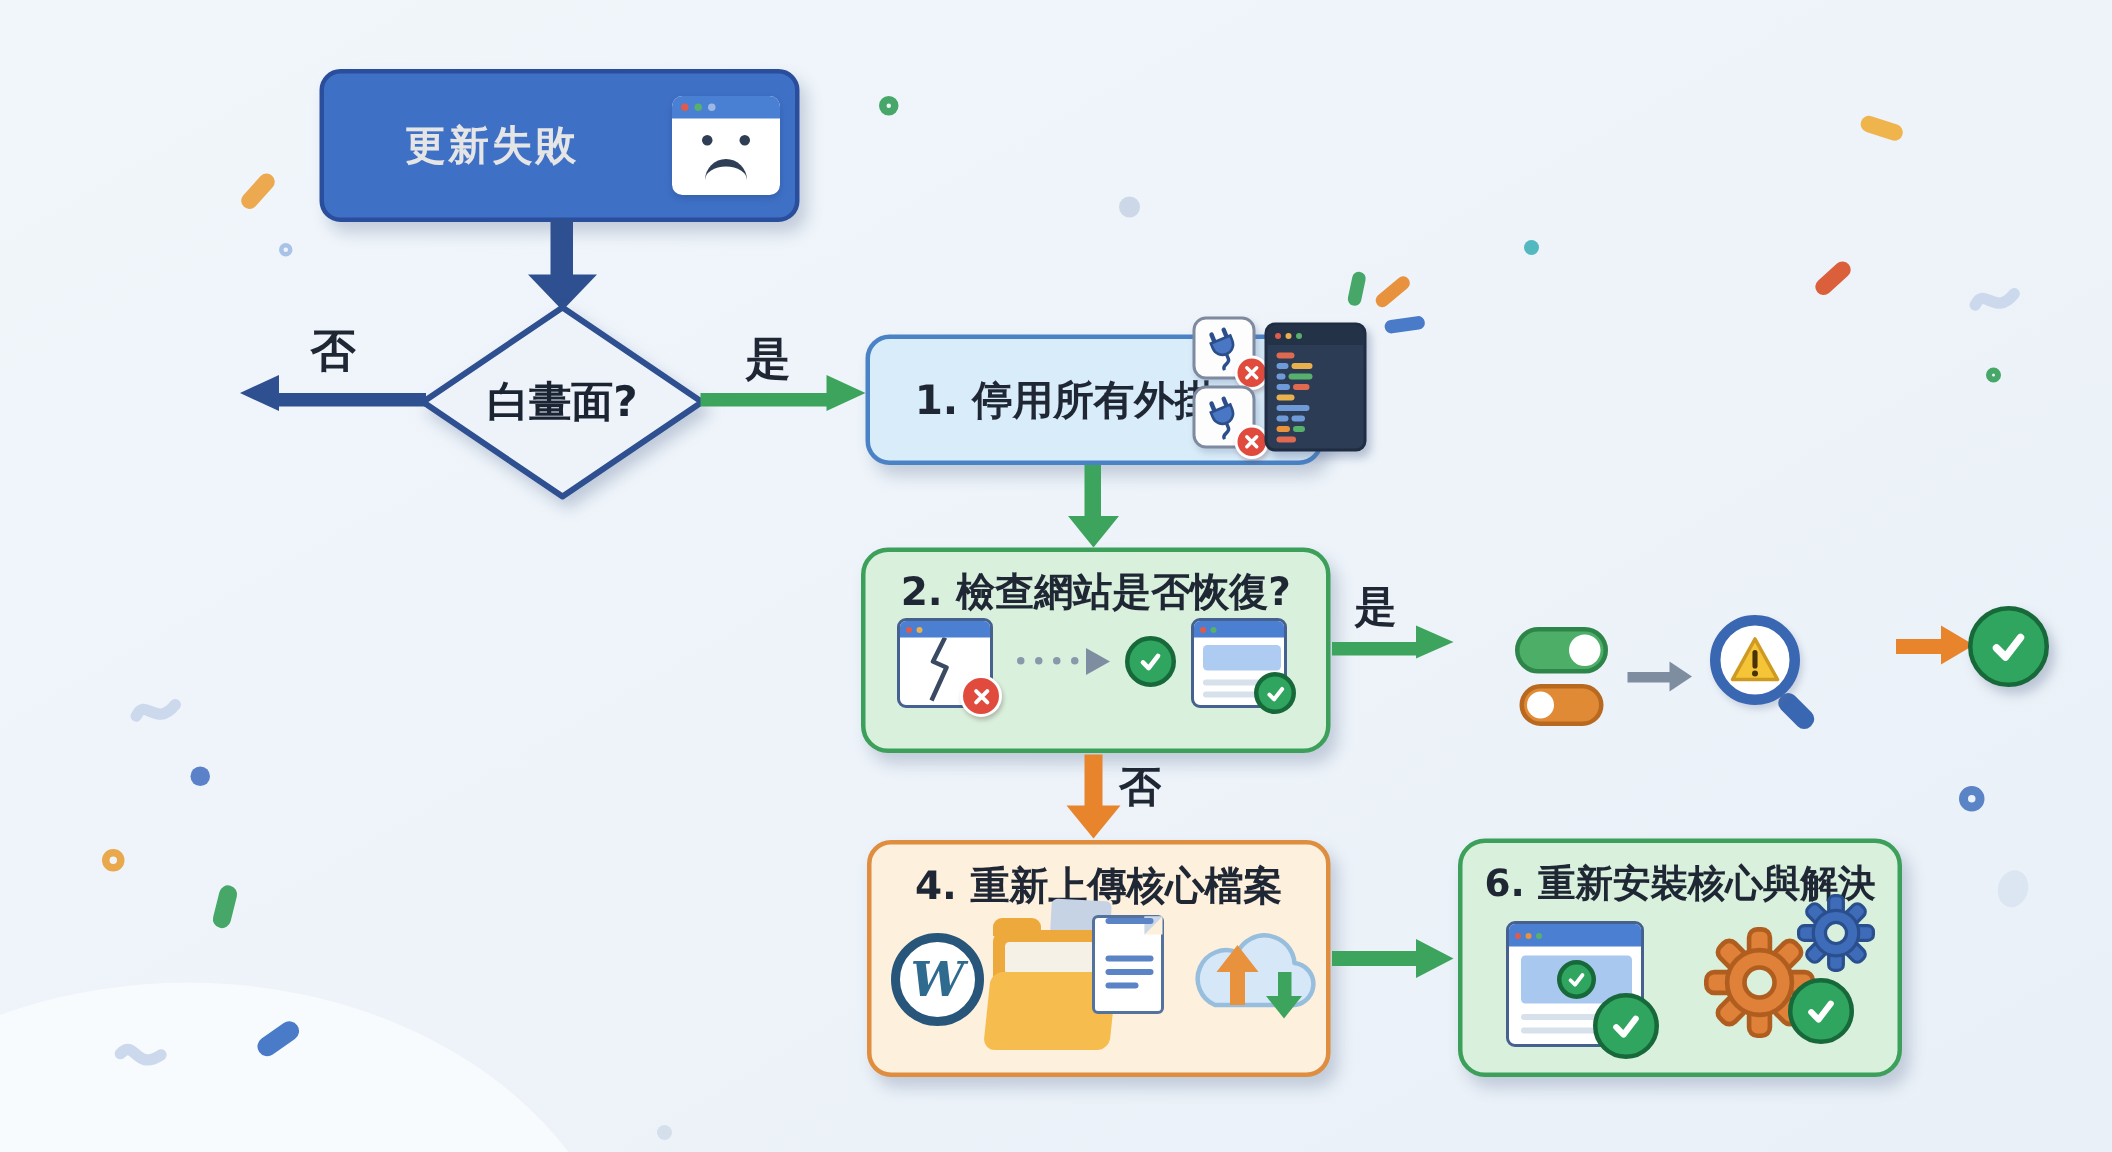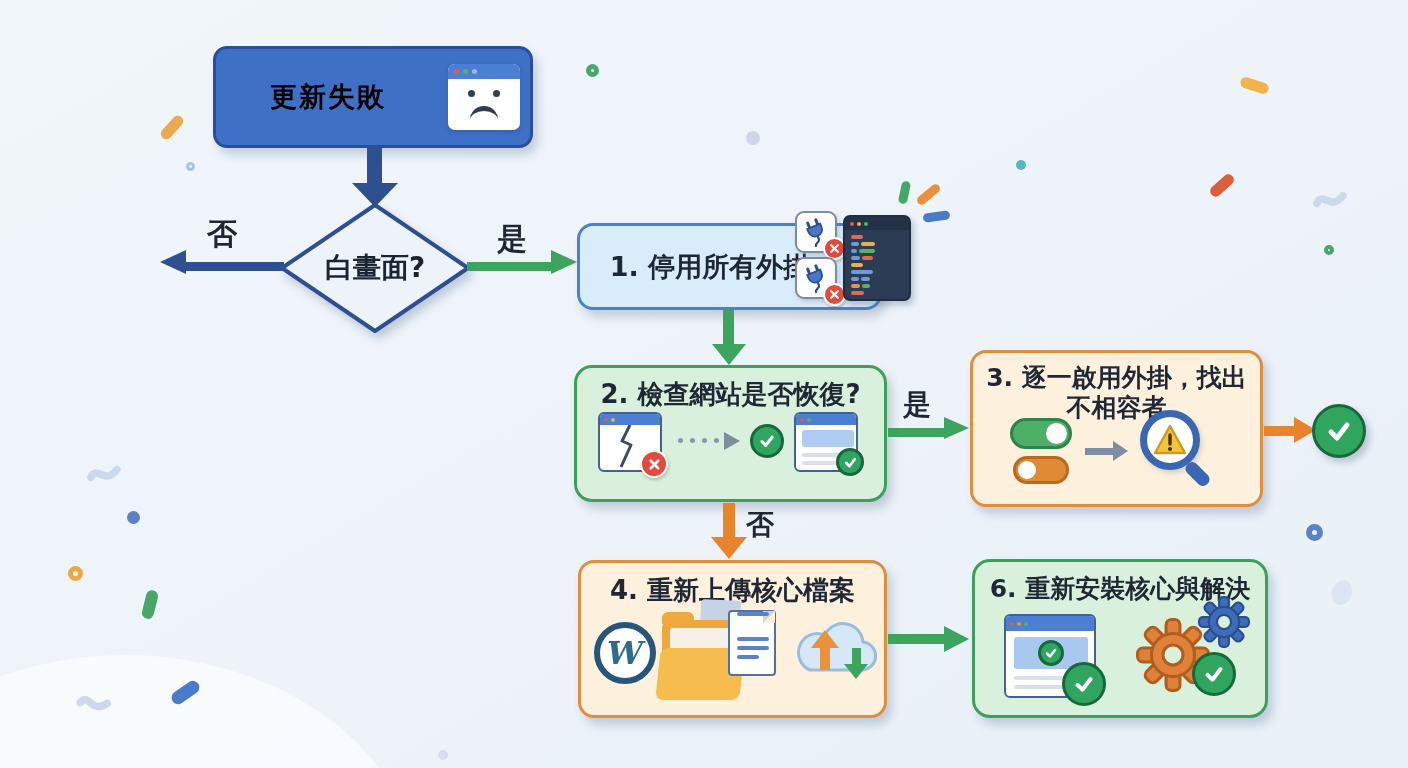--- a/index.html
+++ b/index.html
@@ -42,21 +42,21 @@
   #d16{ left:1332px; top:580px; width:20px; height:25px; background:#dbe6f2; border-radius:50%; transform:rotate(15deg); }
   #d17{ left:1016px; top:160px; width:10px; height:10px; background:#54b8c0; }
   #d18{ left:438px; top:750px; width:10px; height:10px; background:#d4dfeb; }
   #s1 { left:900px; top:181px; width:9px;  height:23px; background:#46a768; transform:rotate(12deg); }
   #s2 { left:915px; top:190px; width:27px; height:9px;  background:#e8923e; transform:rotate(-40deg); }
   #s3 { left:923px; top:212px; width:27px; height:9px;  background:#4a7bc9; transform:rotate(-8deg); }
 
   
   #start { left:213px; top:46px; width:320px; height:102px; background:#3e70c6;
            border:3px solid #2a4e9b; border-radius:14px; display:flex; align-items:center; }
-  #start .txt { width:218px; text-align:center; color:#000000; padding-left:6px; }
+  #start .txt { width:218px; text-align:center; color:#e5e5e5; padding-left:6px; }
   #start .t1 { font-size:27px; font-weight:bold; letter-spacing:2px; }
   #start .t2 { font-size:21px; font-weight:bold; margin-top:4px; }
   .win { position:relative; background:#fff; border-radius:7px; overflow:hidden;
          box-shadow:0 2px 4px rgba(30,50,90,.25); }
   .win .bar { display:flex; align-items:center; gap:4px; padding-left:6px; background:#4a80d4; }
   .win .bar i { width:5px; height:5px; border-radius:50%; display:block; }
   #sadwin { width:72px; height:66px; margin-left:14px; }
   #sadwin .bar { height:15px; }
   #sadwin .eyes { position:absolute; left:0; top:26px; width:100%; display:flex; justify-content:center; gap:18px; }
   #sadwin .eyes i { width:7px; height:7px; border-radius:50%; background:#2f3e55; }
@@ -391,24 +391,20 @@
   <div id="ok-check" class="badge green abs">
     <svg viewBox="0 0 32 32" width="17" height="17">
         <path d="M8,17 L14,23 L24,10" fill="none" stroke="#fff" stroke-width="5" stroke-linecap="round" stroke-linejoin="round"></path>
       </svg>
   </div>
 
   <div id="a-23-stem" class="stem"></div>
   <div id="a-23-head" class="tri"></div>
   <div id="lbl-yes2" class="lbl">是</div>
 
-  <div id="step3" class="node">
-    <div class="t1">3. 逐一啟用外掛，找出</div>
-    <div class="t2">不相容者</div>
-  </div>
   <div id="tg-on" class="toggle">
       <span class="knob"></span>
     </div>
   <div id="tg-off" class="toggle">
       <span class="knob"></span>
     </div>
   <div id="gray3-stem" class="stem"></div>
   <div id="gray3-head" class="tri"></div>
   <div id="mag-handle" class="abs"></div>
   <div id="mag" class="abs">

